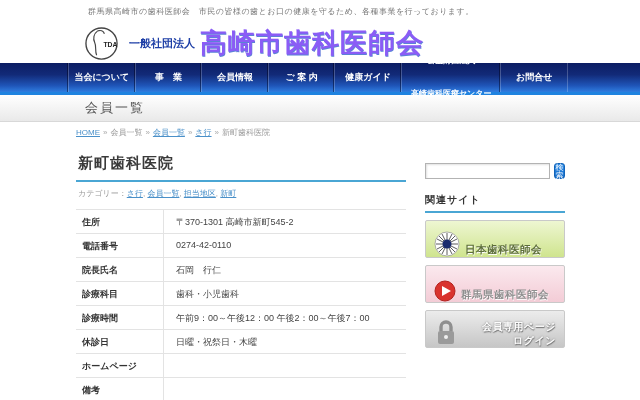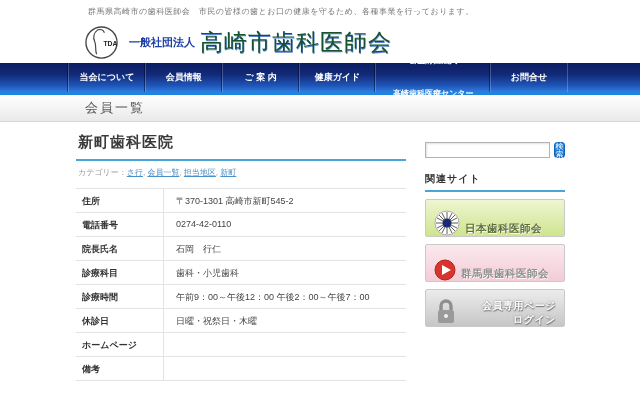--- a/index.html
+++ b/index.html
@@ -6,21 +6,21 @@
   html,body { width:640px; height:400px; overflow:hidden; background:#fff;
     font-family:"Liberation Sans","DejaVu Sans",sans-serif; }
   .viewport { position:relative; width:640px; height:400px; background:#fff; }
 
   
   .top-header { height:63px; background:#fff; position:relative; }
   .tagline { position:absolute; left:88px; top:6px; font-size:8px; color:#777; letter-spacing:0.5px; }
   .brand { position:absolute; left:84px; top:25px; display:flex; align-items:center; }
   .logo { width:35px; height:35px; }
   .org-type { font-size:11px; font-weight:bold; color:#1d3ea6; margin:0 5px 0 10px; }
-  .site-title { font-size:23px; font-weight:normal; color:#14532d; letter-spacing:1px;
+  .site-title { font-size:27px; font-weight:bold; color:#8b5cf6; letter-spacing:1px;
     text-shadow:0.5px 0.5px 0 #5b83d6; }
 
   
   .main-nav { height:32px; background:linear-gradient(180deg,#0c1d63 0%,#122a78 40%,#1f55b8 78%,#2f7de0 100%);
     border-bottom:3px solid #1f83e0; }
   .nav-inner { margin-left:68px; width:500px; height:29px; display:flex;text-align:center; }
   .nav-item { flex:1; display:flex; flex-direction:column; align-items:center; justify-content:center;
     color:#fff; font-size:9px; font-weight:bold; text-decoration:none; cursor:pointer;
     border-left:1px solid rgba(255,255,255,0.22); box-shadow:-1px 0 0 rgba(0,0,20,0.45); line-height:1.2; }
   .nav-item:last-child { border-right:1px solid rgba(255,255,255,0.22); }
@@ -89,20 +89,23 @@
       <span class="site-title">高崎市歯科医師会</span>
     </div>
   </div>
 
   <nav class="main-nav">
     <div class="nav-inner">
       <a class="nav-item">
           <span>当会について</span>
         </a>
       <a class="nav-item">
+          <span>事　業</span>
+        </a>
+      <a class="nav-item">
           <span>会員情報</span>
         </a>
       <a class="nav-item">
           <span>ご 案 内</span>
         </a>
       <a class="nav-item">
           <span>健康ガイド</span>
         </a>
       <a class="nav-item wide">
         <span>公益財団法人</span>
@@ -113,20 +116,23 @@
         </a>
     </div>
   </nav>
 
   <div class="page-band">
     <div class="page-band-title">会員一覧</div>
   </div>
 
   <div class="content">
 
+    <div class="breadcrumb">
+      <a>HOME</a><span class="sep">»</span><span>会員一覧</span><span class="sep">»</span><a>会員一覧</a><span class="sep">»</span><a>さ行</a><span class="sep">»</span><span>新町歯科医院</span>
+    </div>
 
     <div class="columns">
 
       <div class="main-col">
         <h1 class="clinic-title">新町歯科医院</h1>
         <div class="cat-line">
           <span>カテゴリー：</span><a>さ行</a><span>, </span><a>会員一覧</a><span>, </span><a>担当地区</a><span>, </span><a>新町</a>
         </div>
 
         <div class="info-table">

